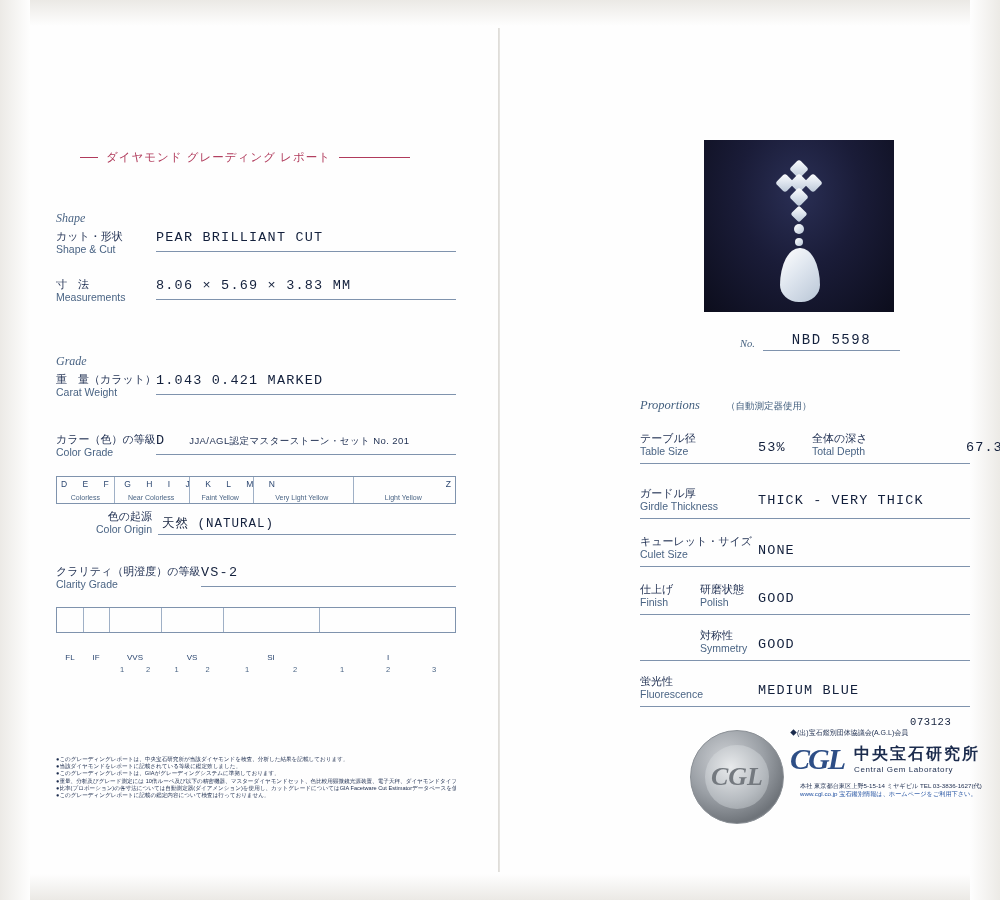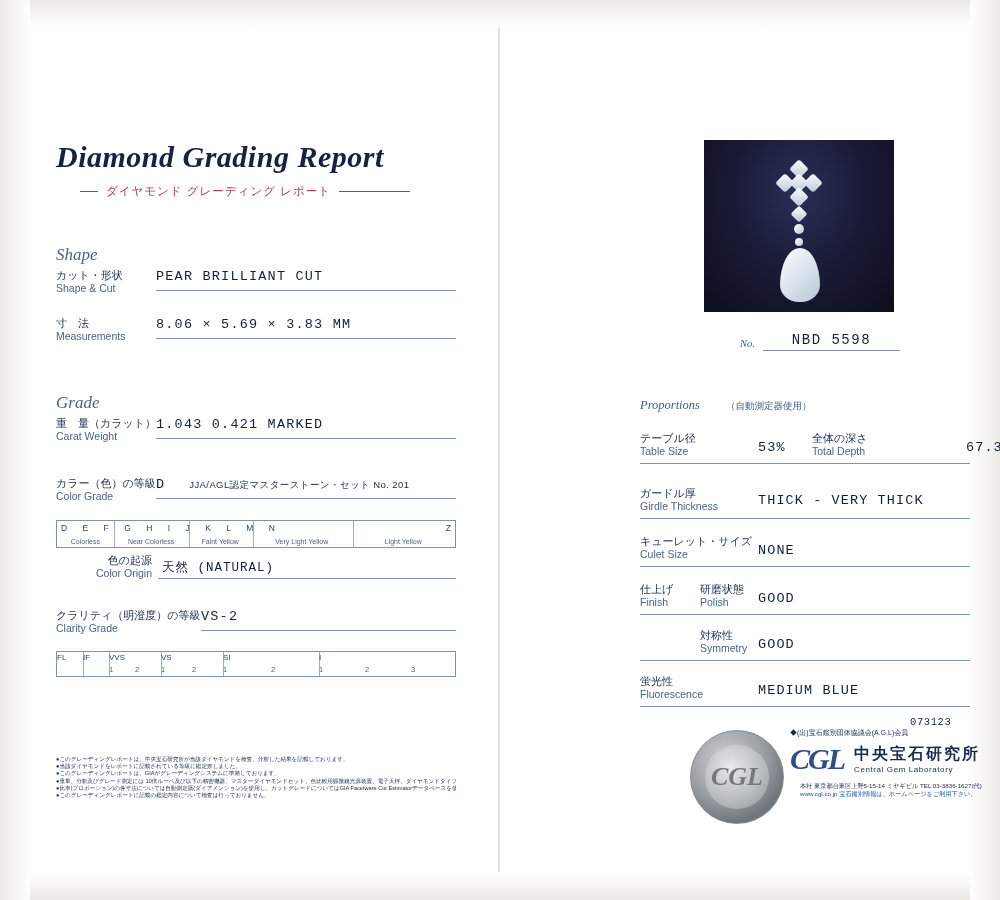--- a/index.html
+++ b/index.html
@@ -88,21 +88,21 @@
   }
   .title-jp-row .dash-long {
     flex: 1 1 auto;
     height: 1px;
     background: #b03a5b;
   }
 
   .section-head {
     font-family: "Liberation Serif", serif;
     font-style: italic;
-    font-size: 17px;
+    font-size: 12px;
     color: #4a6484;
     margin-bottom: 1px;
   }
 
   .field {
     position: relative;
     margin-top: 4px;
   }
   .field-labels {
     position: absolute;
@@ -208,21 +208,22 @@
   }
   .clarity-bot {
     position: absolute;
     bottom: 1px; left: 0; right: 0;
     height: 10px;
     font-size: 7.5px;
     color: #4a6484;
   }
   .cs-label {
     position: absolute;
-    text-align: left;
+    text-align: center;
+    margin-top: 44px;
   }
 
   .comments {
     margin-top: 26px;
     position: relative;
   }
   .comment-lines {
     margin-left: 76px;
     font-size: 10px;
     color: #14213d;
@@ -392,21 +393,20 @@
 <div class="page">
 
   <div class="paper-edge-top"></div>
   <div class="paper-edge-bottom"></div>
   <div class="paper-edge-left"></div>
   <div class="paper-edge-right"></div>
   <div class="fold"></div>
 
   <div class="left">
 
-    <div class="title">Diamond Grading Report</div>
     <div class="title-jp-row">
       <span class="dash"></span>
       <span class="title-jp">ダイヤモンド グレーディング レポート</span>
       <span class="dash-long"></span>
     </div>
 
     <div style="margin-top:46px;">
       <div class="section-head">Shape</div>
 
       <div class="field" style="height:34px;">

